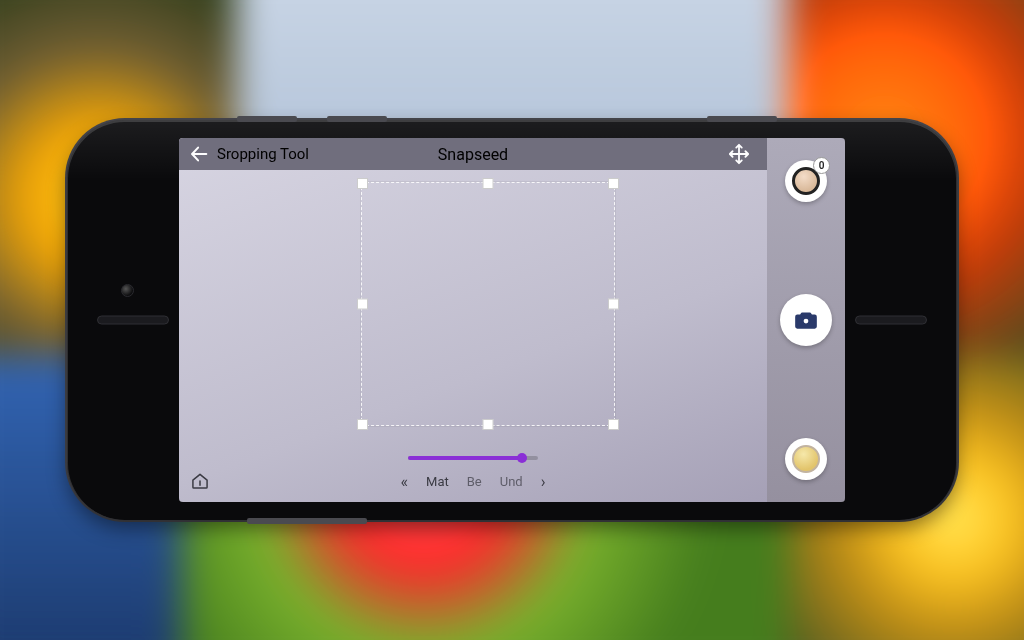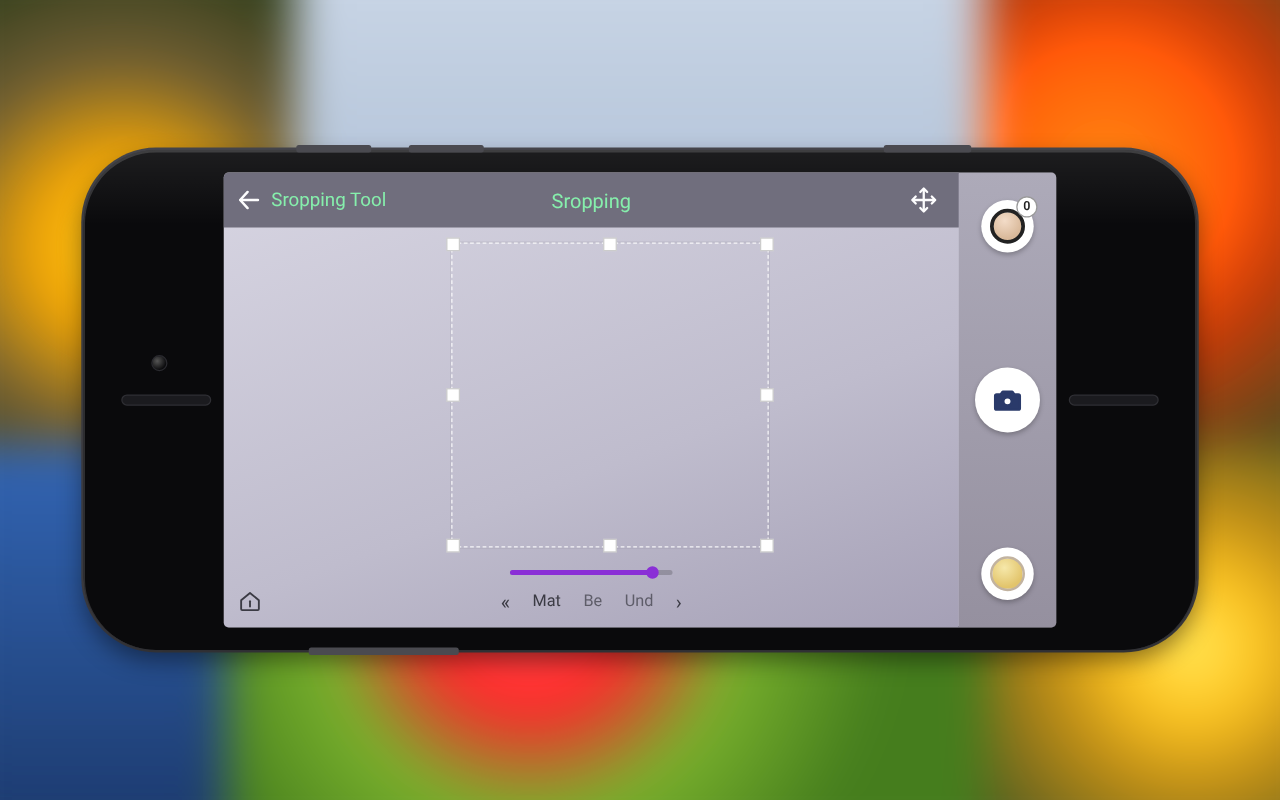--- a/index.html
+++ b/index.html
@@ -89,23 +89,23 @@
   }
   .main-area {
     flex: 1;
     display: flex;
     flex-direction: column;
     background: linear-gradient(160deg, #d7d5e2 0%, #bfbccd 60%, #a5a0b6 100%);
   }
 
   
   .titlebar {
-    height: 44px;
+    height: 32px;
     background: #706e7d;
-    color: #86efac;
+    color: #000000;
     display: flex;
     align-items: center;
     position: relative;
   }
   .back-btn {
     width: 40px; height: 48px;
     display: flex; align-items: center; justify-content: center;
     cursor: pointer;
     font-size: 22px;
   }
@@ -272,21 +272,21 @@
       <div class="titlebar">
         <div class="back-btn">
           <span>
             <svg viewBox="0 0 24 24" width="22" height="22" fill="none" stroke="#fdfdfe" stroke-width="2.2" stroke-linecap="round" stroke-linejoin="round">
                 <line x1="20" y1="12" x2="5" y2="12"></line>
                 <polyline points="11 5 4.5 12 11 19"></polyline>
               </svg>
           </span>
         </div>
         <span class="tool-title">Sropping Tool</span>
-        <span class="app-title">Sropping</span>
+        <span class="app-title">Snapseed</span>
         <div class="move-btn">
           <span>
             <svg viewBox="0 0 24 24" width="22" height="22" fill="none" stroke="#fdfdfe" stroke-width="2" stroke-linecap="round" stroke-linejoin="round">
               <line x1="12" y1="3" x2="12" y2="21"></line>
                 <line x1="3" y1="12" x2="21" y2="12"></line>
               <polyline points="9 5 12 2 15 5"></polyline>
                 <polyline points="9 19 12 22 15 19"></polyline>
               <polyline points="5 9 2 12 5 15"></polyline>
                 <polyline points="19 9 22 12 19 15"></polyline>
             </svg>

